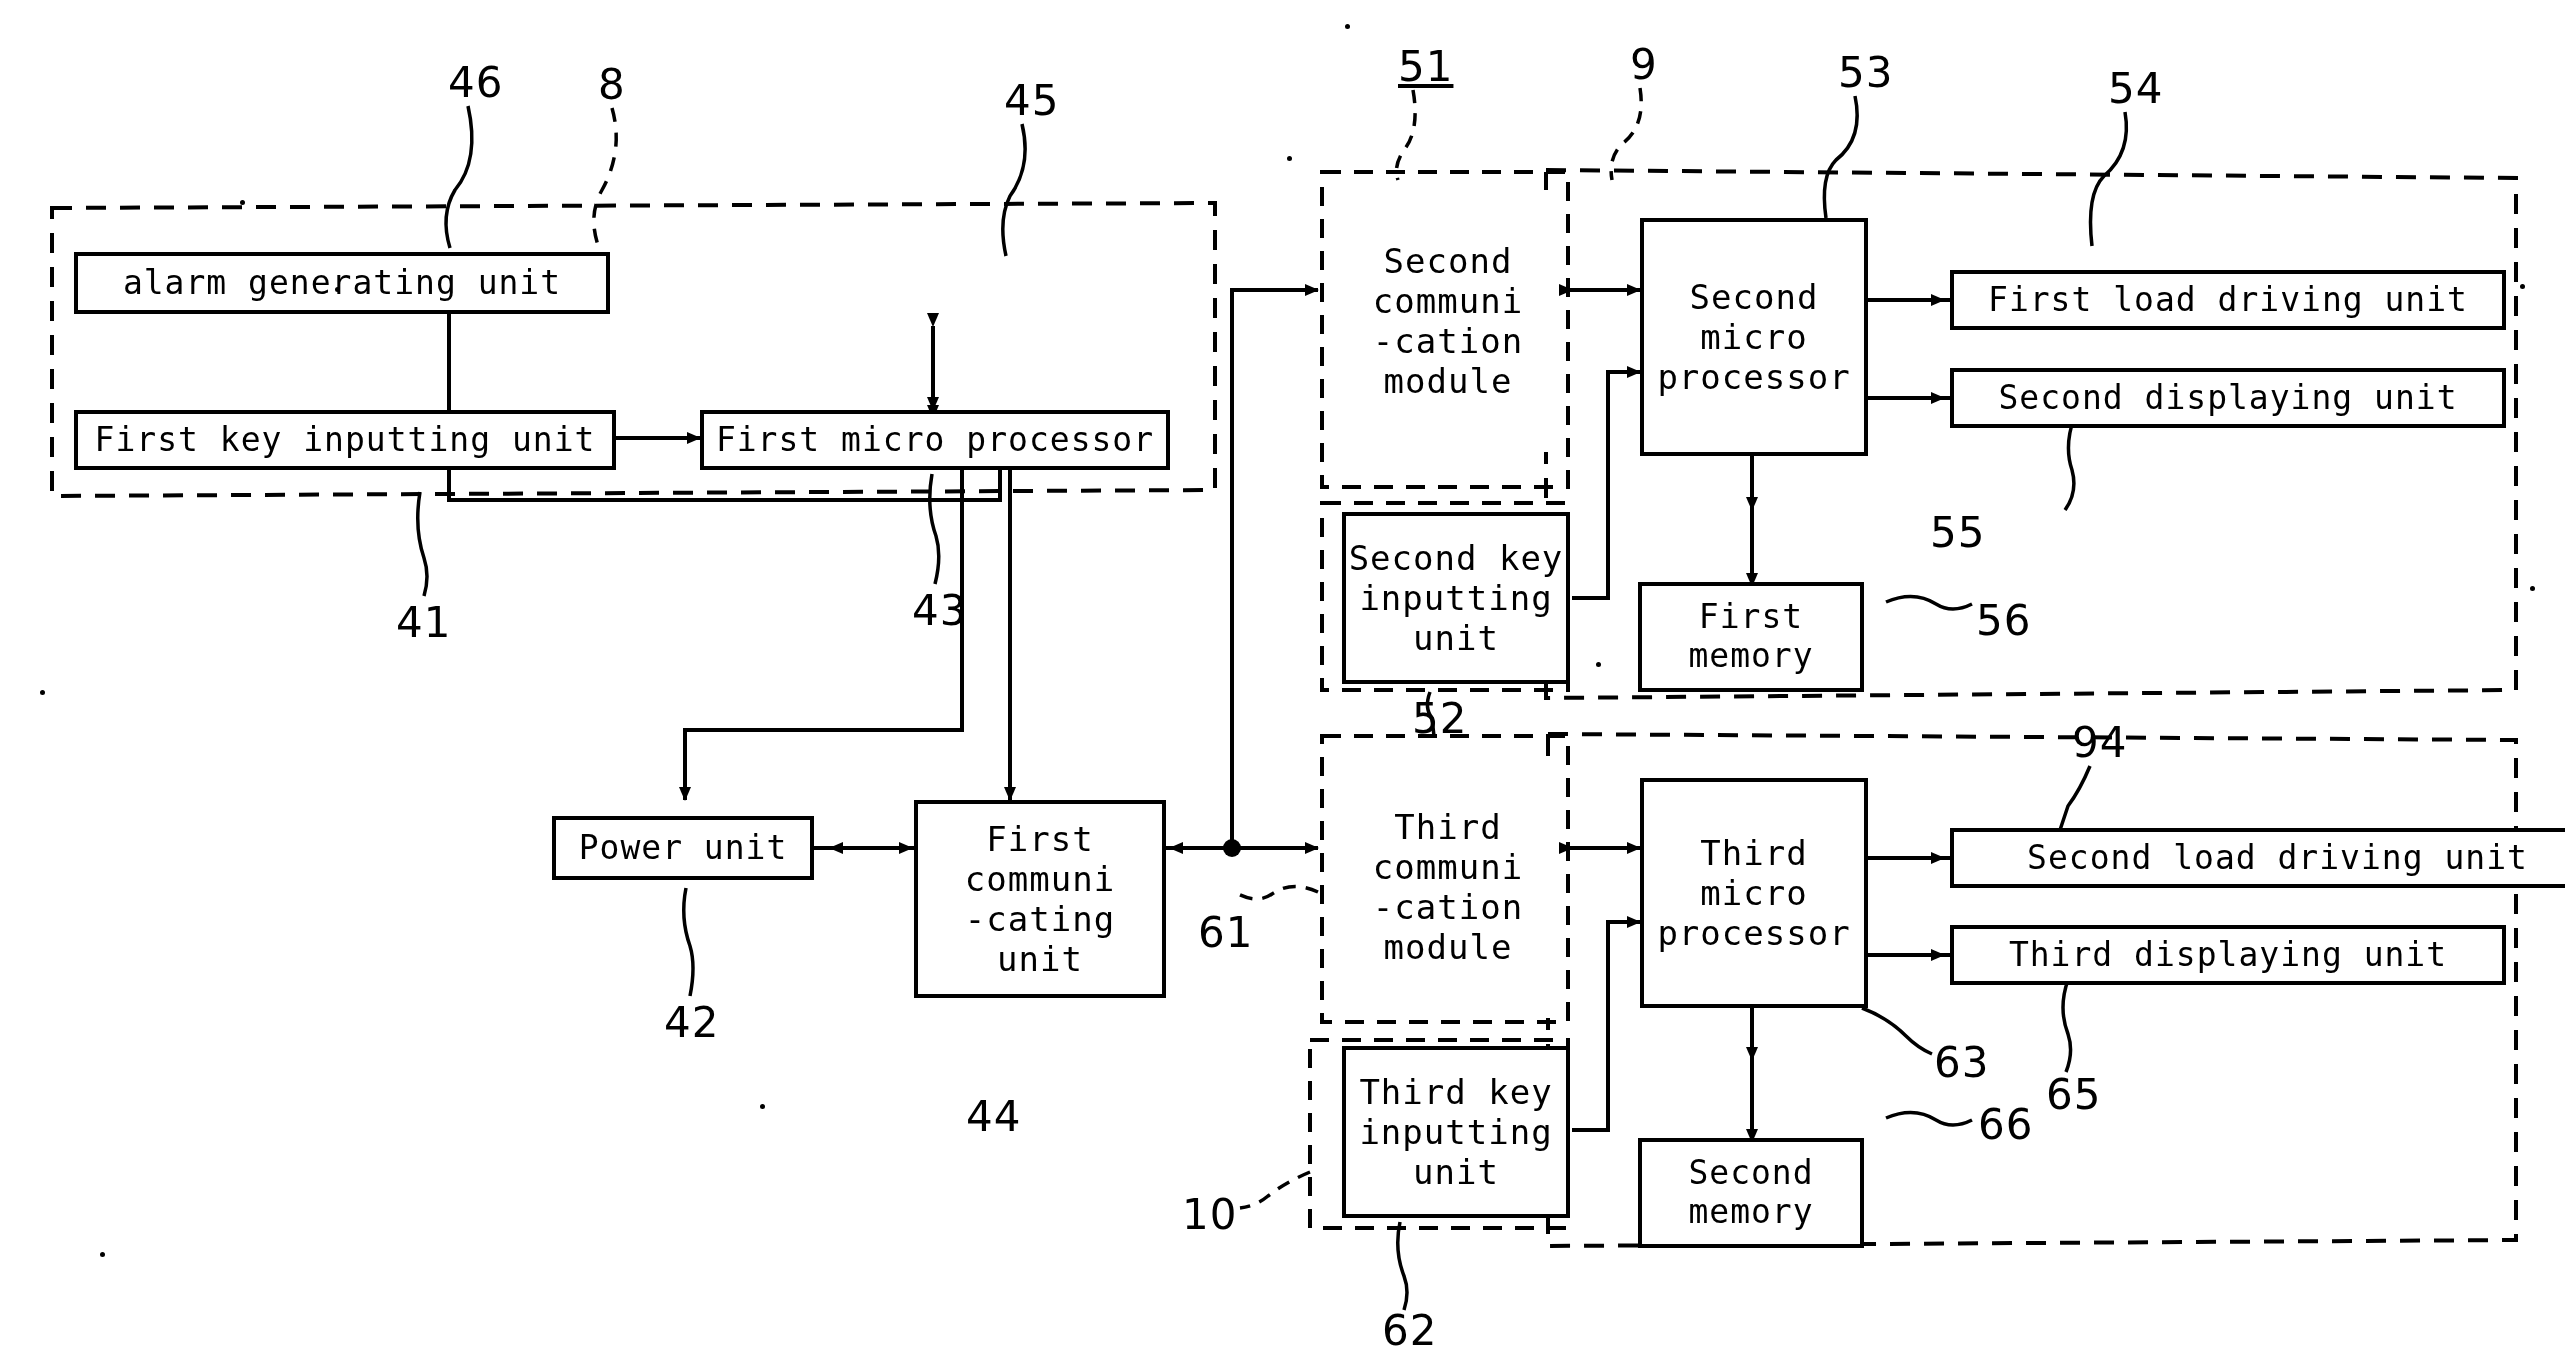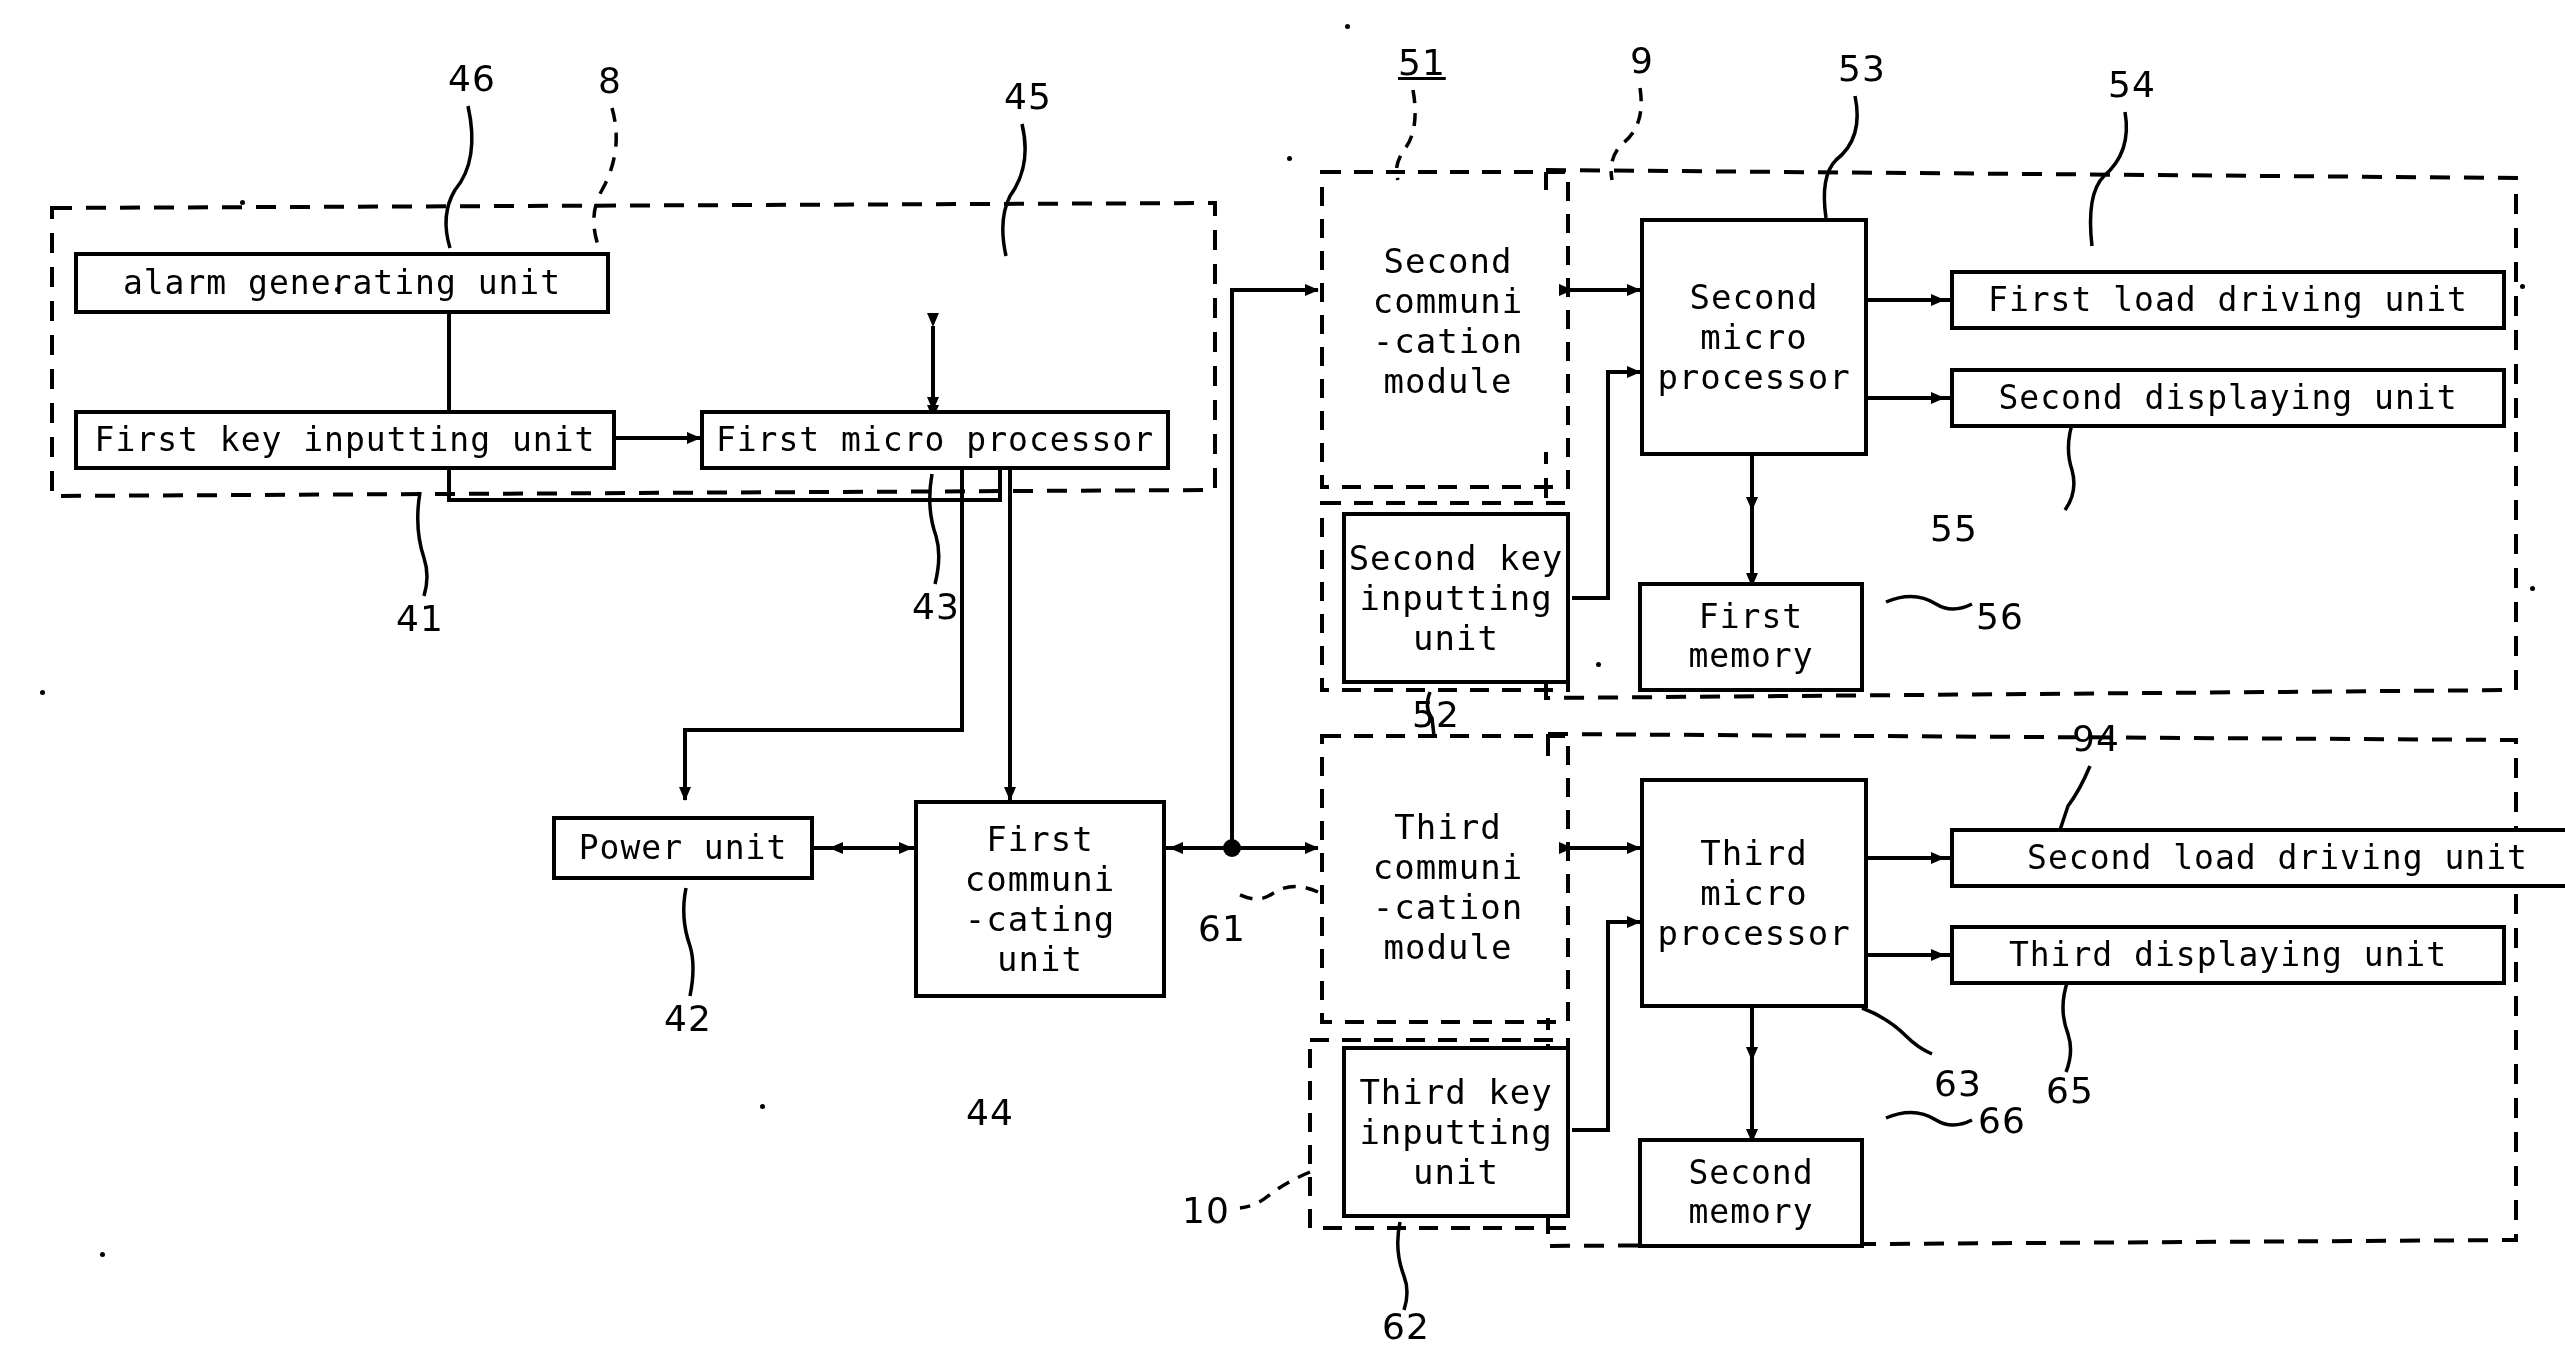--- a/index.html
+++ b/index.html
@@ -10,21 +10,21 @@
   .box{position:absolute;border:4px solid #000;background:#fff;
        display:flex;align-items:center;justify-content:center;
        text-align:center;color:#000;box-sizing:border-box;
        font-family:"DejaVu Sans Mono","Liberation Mono",monospace;
        letter-spacing:1px;line-height:1.18;white-space:pre-line;}
   .b-wide{font-size:33px;}
   .b-tall{font-size:34px;}
   .b-mem{font-size:33px;}
 
   .refnum{position:absolute;font-family:"DejaVu Sans","Liberation Sans",sans-serif;
-          font-size:36px;color:#000;letter-spacing:1px;}
+          font-size:42px;color:#000;letter-spacing:1px;}
 
   .speck{position:absolute;background:#000;border-radius:50%;}
 </style>
 </head>
 <body>
 
 <div id="stage">
 
   <svg id="art" viewBox="0 0 2565 1352">
     <defs>
@@ -190,21 +190,21 @@
   <div class="refnum" style="left:1930px;top:508px;">55</div>
   <div class="refnum" style="left:396px;top:598px;">41</div>
   <div class="refnum" style="left:912px;top:586px;">43</div>
   <div class="refnum" style="left:1412px;top:694px;">52</div>
   <div class="refnum" style="left:1976px;top:584px;margin-top:12px;">56</div>
   <div class="refnum" style="left:664px;top:998px;">42</div>
   <div class="refnum" style="left:966px;top:1092px;">44</div>
   <div class="refnum" style="left:1198px;top:908px;">61</div>
   <div class="refnum" style="left:2072px;top:718px;">94</div>
   <div class="refnum" style="left:2046px;top:1070px;">65</div>
-  <div class="refnum" style="left:1934px;top:1038px;margin-top:25px;">63</div>
+  <div class="refnum" style="left:1934px;top:1038px;">63</div>
   <div class="refnum" style="left:1978px;top:1100px;">66</div>
   <div class="refnum" style="left:1182px;top:1190px;">10</div>
   <div class="refnum" style="left:1382px;top:1306px;">62</div>
 
   <div class="speck" style="left:240px;top:200px;width:5px;height:5px;"></div>
   <div class="speck" style="left:335px;top:287px;width:5px;height:5px;"></div>
   <div class="speck" style="left:1345px;top:24px;width:5px;height:5px;"></div>
   <div class="speck" style="left:1287px;top:156px;width:5px;height:5px;"></div>
   <div class="speck" style="left:2520px;top:284px;width:5px;height:5px;"></div>
   <div class="speck" style="left:2530px;top:586px;width:5px;height:5px;"></div>

